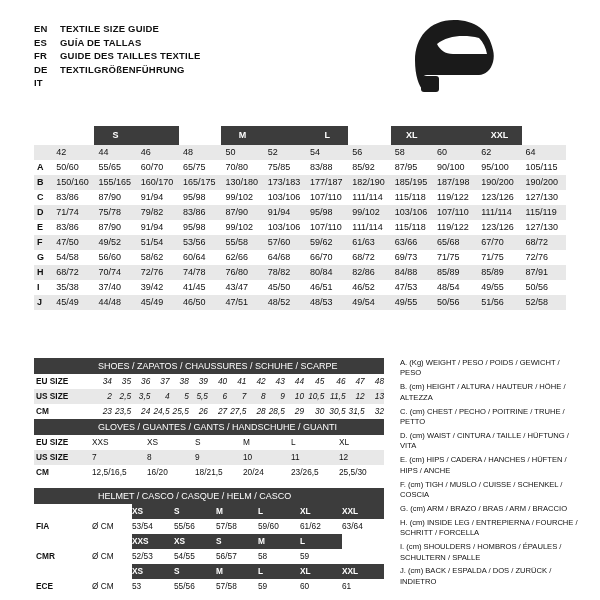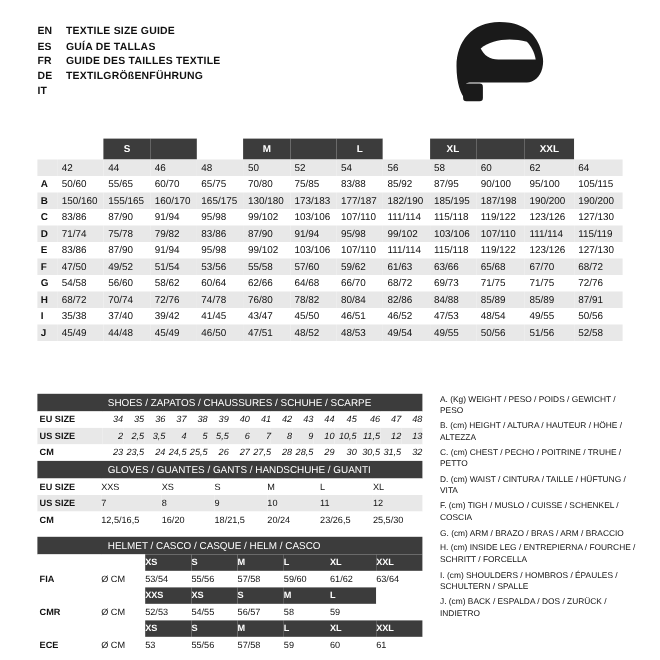--- a/index.html
+++ b/index.html
@@ -505,20 +505,21 @@
       </tr>
     </tbody>
       </table>
   </div>
 
   <div class="legend">
     <div>A. (Kg) WEIGHT / PESO / POIDS / GEWICHT / PESO</div>
     <div>B. (cm) HEIGHT / ALTURA / HAUTEUR / HÖHE / ALTEZZA</div>
     <div>C. (cm) CHEST / PECHO / POITRINE / TRUHE / PETTO</div>
     <div>D. (cm) WAIST / CINTURA / TAILLE / HÜFTUNG / VITA</div>
+    <div>E. (cm) HIPS / CADERA / HANCHES / HÜFTEN / HIPS / ANCHE</div>
     <div>F. (cm) TIGH / MUSLO / CUISSE / SCHENKEL / COSCIA</div>
     <div>G. (cm) ARM / BRAZO / BRAS / ARM / BRACCIO</div>
     <div>H. (cm) INSIDE LEG / ENTREPIERNA / FOURCHE / SCHRITT / FORCELLA</div>
     <div>I. (cm) SHOULDERS / HOMBROS / ÉPAULES / SCHULTERN / SPALLE</div>
     <div>J. (cm) BACK / ESPALDA / DOS / ZURÜCK / INDIETRO</div>
   </div>
 
 </div>
 
 </body></html>

